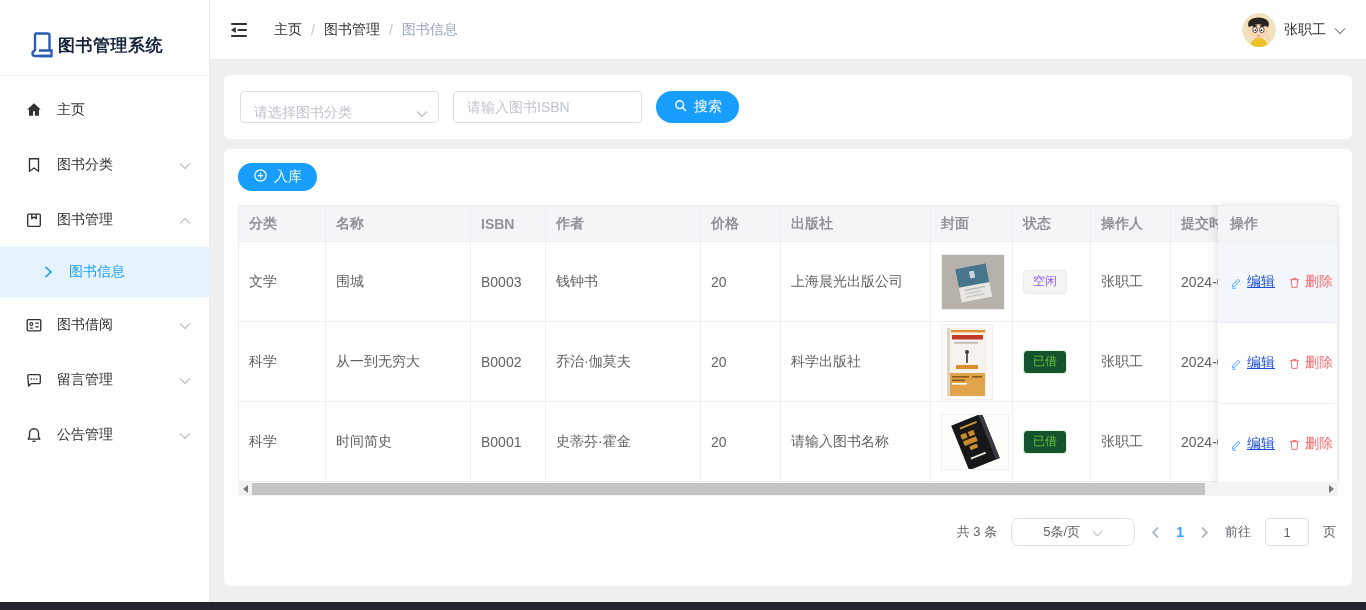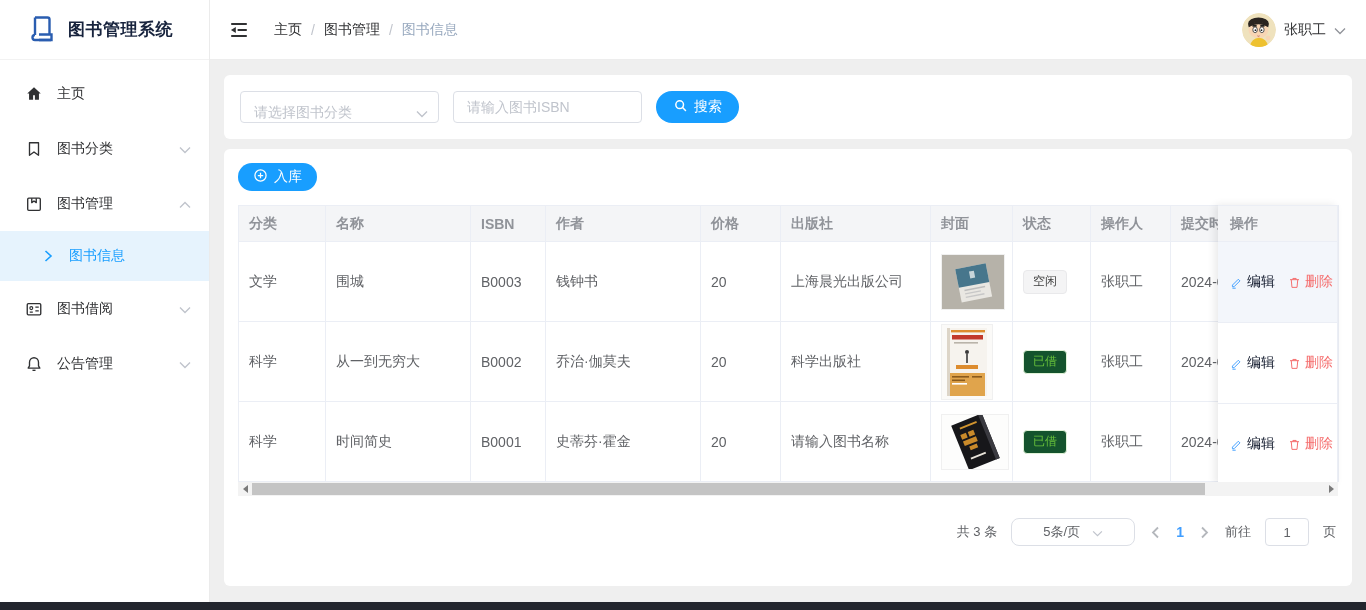--- a/index.html
+++ b/index.html
@@ -6,21 +6,21 @@
   html,body { margin:0; padding:0; }
   body {
     width:1366px; height:610px; overflow:hidden;
     font-family:"Liberation Sans","DejaVu Sans",sans-serif;
     background:#efefef; color:#303133;
   }
   .app { display:flex; height:602px; }
 
   
   .sidebar { width:210px; background:#fff; border-right:1px solid #ebebeb; flex-shrink:0; }
-  .logo { height:60px; display:flex; align-items:center; padding-left:28px; gap:10px; border-bottom:1px solid #f2f2f2; }
+  .logo { height:60px; display:flex; align-items:center; padding-left:28px; border-bottom:1px solid #f2f2f2;margin-top:16px; }
   .logo-title { font-size:17px; font-weight:bold; color:#17233d; letter-spacing:.5px; }
   .menu { padding-top:6px; }
   .menu-item { height:55px; display:flex; align-items:center; padding:0 18px 0 24px; font-size:14px; color:#303133; cursor:pointer; background:#fff; }
   .mi-icon { width:20px; display:flex; justify-content:center; }
   .mi-label { margin-left:13px; flex:1; }
   .submenu-item { height:50px; display:flex; align-items:center; padding-left:44px; font-size:14px; cursor:pointer; }
   .submenu-item.active { background:#e6f3fd; color:#189eff; }
   .submenu-item .sub-arrow { margin-right:16px; display:flex; }
 
   
@@ -51,29 +51,29 @@
   .btn-add { height:28px; padding:0 15px; border-radius:14px; margin-bottom:14px; }
 
   .table-wrap { position:relative; width:1100px; }
   table { border-collapse:collapse; table-layout:fixed; width:1100px; font-size:14px; }
   th { background:#f4f5f7; color:#909399; font-weight:bold; text-align:left; height:36px; padding:0 10px; border:1px solid #ebeef5; white-space:nowrap; overflow:hidden; }
   td { color:#606266; height:80px; padding:0 10px; border:1px solid #ebeef5; background:#fff; white-space:nowrap; overflow:hidden; }
   .cover-cell { text-align:left; }
   .cover-box { display:inline-block; vertical-align:middle; border:1px solid #f0f0f0; line-height:0; }
 
   .tag { display:inline-flex; align-items:center; height:24px; padding:0 9px; border-radius:4px; font-size:12px; }
-  .tag.info    { background:#f4f4f5; border:1px solid #e9e9eb; color:#404040; }
+  .tag.info    { background:#f4f4f5; border:1px solid #e9e9eb; color:#8b5cf6; }
   .tag.success { background:#14532d; border:1px solid #e1f3d8; color:#67c23a; }
 
   .fixed-col { position:absolute; top:0; right:0; width:120px; background:#fff; box-shadow:-3px 0 8px rgba(0,0,0,.09); border-right:1px solid #ebeef5; }
   .fc-header { height:37px; background:#f4f5f7; color:#909399; font-weight:bold; font-size:14px; display:flex; align-items:center; padding-left:12px; border-bottom:1px solid #ebeef5; border-top:1px solid #ebeef5; }
   .fc-cell { height:81px; display:flex; align-items:center; gap:13px; padding-left:12px; border-bottom:1px solid #ebeef5; font-size:14px; }
   .fc-cell.hovered { background:#f3f6fb; }
   .link { display:inline-flex; align-items:center; gap:4px; cursor:pointer; }
-  .link-edit { color:#0f172a; }
+  .link-edit { color:#1d4ed8;text-decoration:underline; }
   .link-del  { color:#f56c6c; }
 
   
   .hscroll { width:1100px; height:14px; background:#f3f3f3; position:relative; display:flex; align-items:center; justify-content:space-between; }
   .hs-arrow { width:14px; height:14px; display:flex; align-items:center; justify-content:center; cursor:pointer; }
   .tri-left  { width:0; height:0; border-top:4px solid transparent; border-bottom:4px solid transparent; border-right:5px solid #7a7a7a; }
   .tri-right { width:0; height:0; border-top:4px solid transparent; border-bottom:4px solid transparent; border-left:5px solid #7a7a7a; }
   .hs-thumb { position:absolute; left:14px; top:1px; width:953px; height:12px; background:#c4c4c4; cursor:grab; }
 
   
@@ -161,20 +161,36 @@
           </svg>
         </span>
         <span class="mi-label">图书借阅</span>
         <span>
           <svg width="12" height="8" viewBox="0 0 12 8" fill="none">
               <path d="M1 1.5 6 6.5 11 1.5" stroke="#c0c4cc" stroke-width="1.4"></path>
             </svg>
         </span>
       </div>
 
+      <div class="menu-item">
+        <span class="mi-icon">
+          <svg width="18" height="18" viewBox="0 0 20 20" fill="none">
+            <path d="M3 5.5a1.5 1.5 0 0 1 1.5-1.5h11A1.5 1.5 0 0 1 17 5.5v7a1.5 1.5 0 0 1-1.5 1.5H7l-3 2.6z" stroke="#303133" stroke-width="1.5" stroke-linejoin="round"></path>
+            <circle cx="7" cy="9" r=".9" fill="#303133"></circle>
+              <circle cx="10" cy="9" r=".9" fill="#303133"></circle>
+              <circle cx="13" cy="9" r=".9" fill="#303133"></circle>
+          </svg>
+        </span>
+        <span class="mi-label">留言管理</span>
+        <span>
+          <svg width="12" height="8" viewBox="0 0 12 8" fill="none">
+              <path d="M1 1.5 6 6.5 11 1.5" stroke="#c0c4cc" stroke-width="1.4"></path>
+            </svg>
+        </span>
+      </div>
 
       <div class="menu-item">
         <span class="mi-icon">
           <svg width="18" height="18" viewBox="0 0 20 20" fill="none">
             <path d="M10 3a5 5 0 0 1 5 5v4l1.5 2.5h-13L5 12V8a5 5 0 0 1 5-5z" stroke="#303133" stroke-width="1.5" stroke-linejoin="round"></path>
             <path d="M8.3 17h3.4" stroke="#303133" stroke-width="1.5"></path>
           </svg>
         </span>
         <span class="mi-label">公告管理</span>
         <span>

